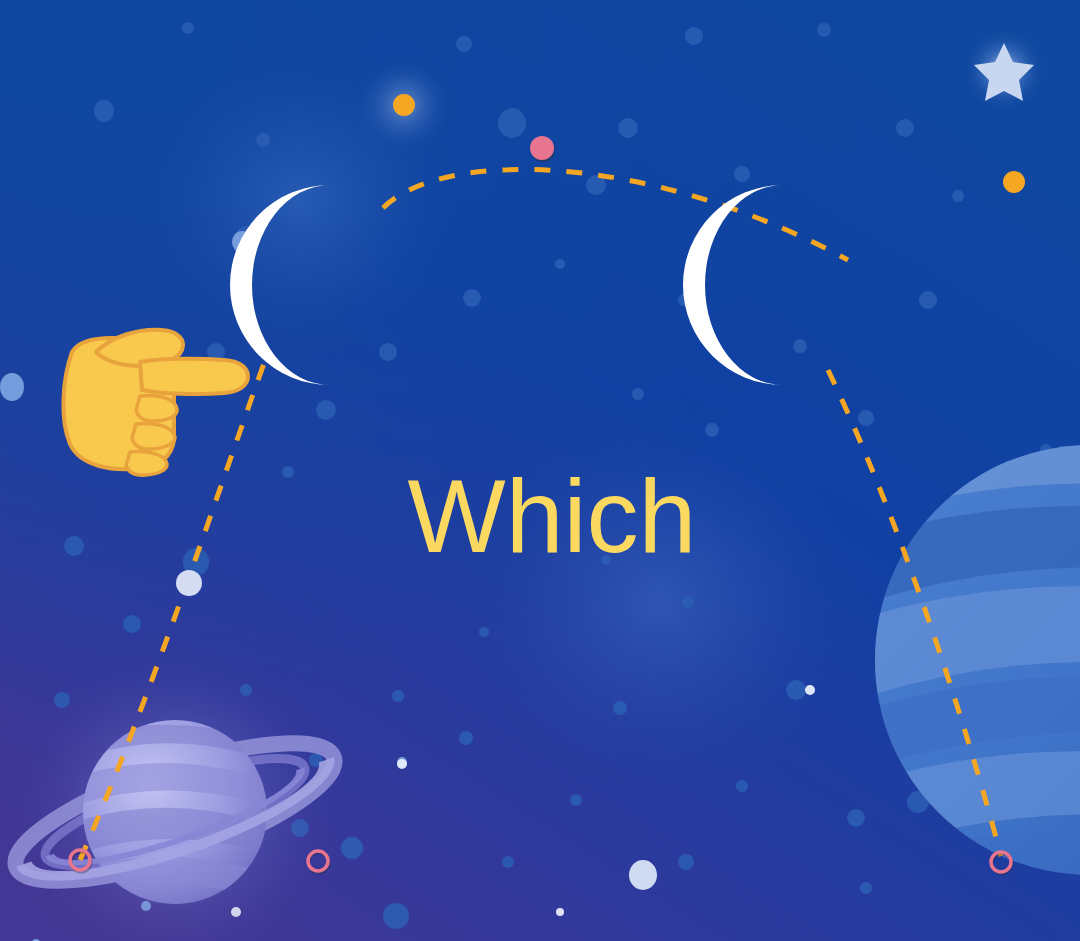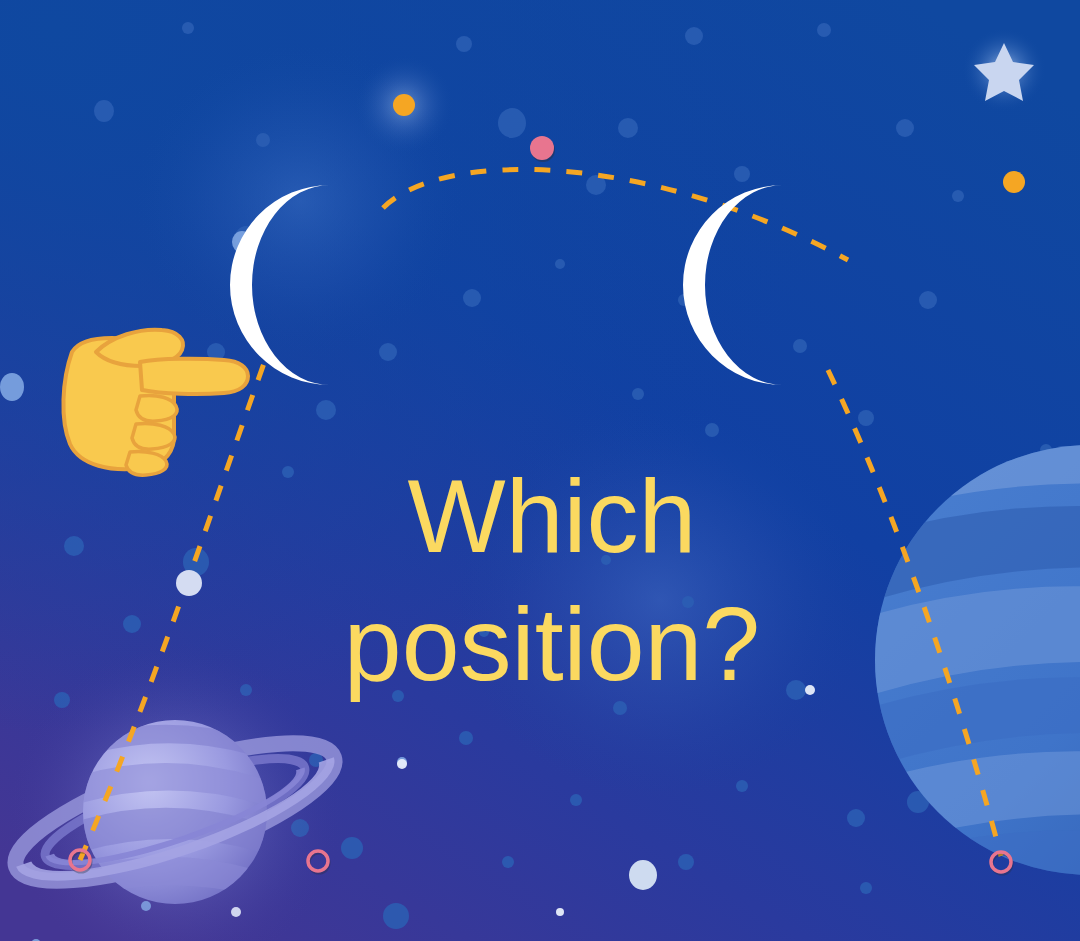--- a/index.html
+++ b/index.html
@@ -299,15 +299,15 @@
                  C 144 422 138 418 136 410 Z" fill="#F9C94E" stroke="#E8A33D" stroke-width="3.5" stroke-linejoin="round"></path>
         <path d="M 136 424 C 154 422 170 426 174 434 C 178 442 168 448 152 449
                  C 140 450 134 446 132 438 Z" fill="#F9C94E" stroke="#E8A33D" stroke-width="3.5" stroke-linejoin="round"></path>
         <path d="M 130 452 C 146 450 162 454 166 461 C 170 469 160 474 146 475
                  C 134 476 128 472 126 465 Z" fill="#F9C94E" stroke="#E8A33D" stroke-width="3.5" stroke-linejoin="round"></path>
       </g>
 
     </g>
   </svg>
 
-  <div id="question-text"><span>Which</span><br><span>position?</span></div>
+  <div id="question-text"><span>Which</span><br></div>
 
 </div>
 
 </body></html>

